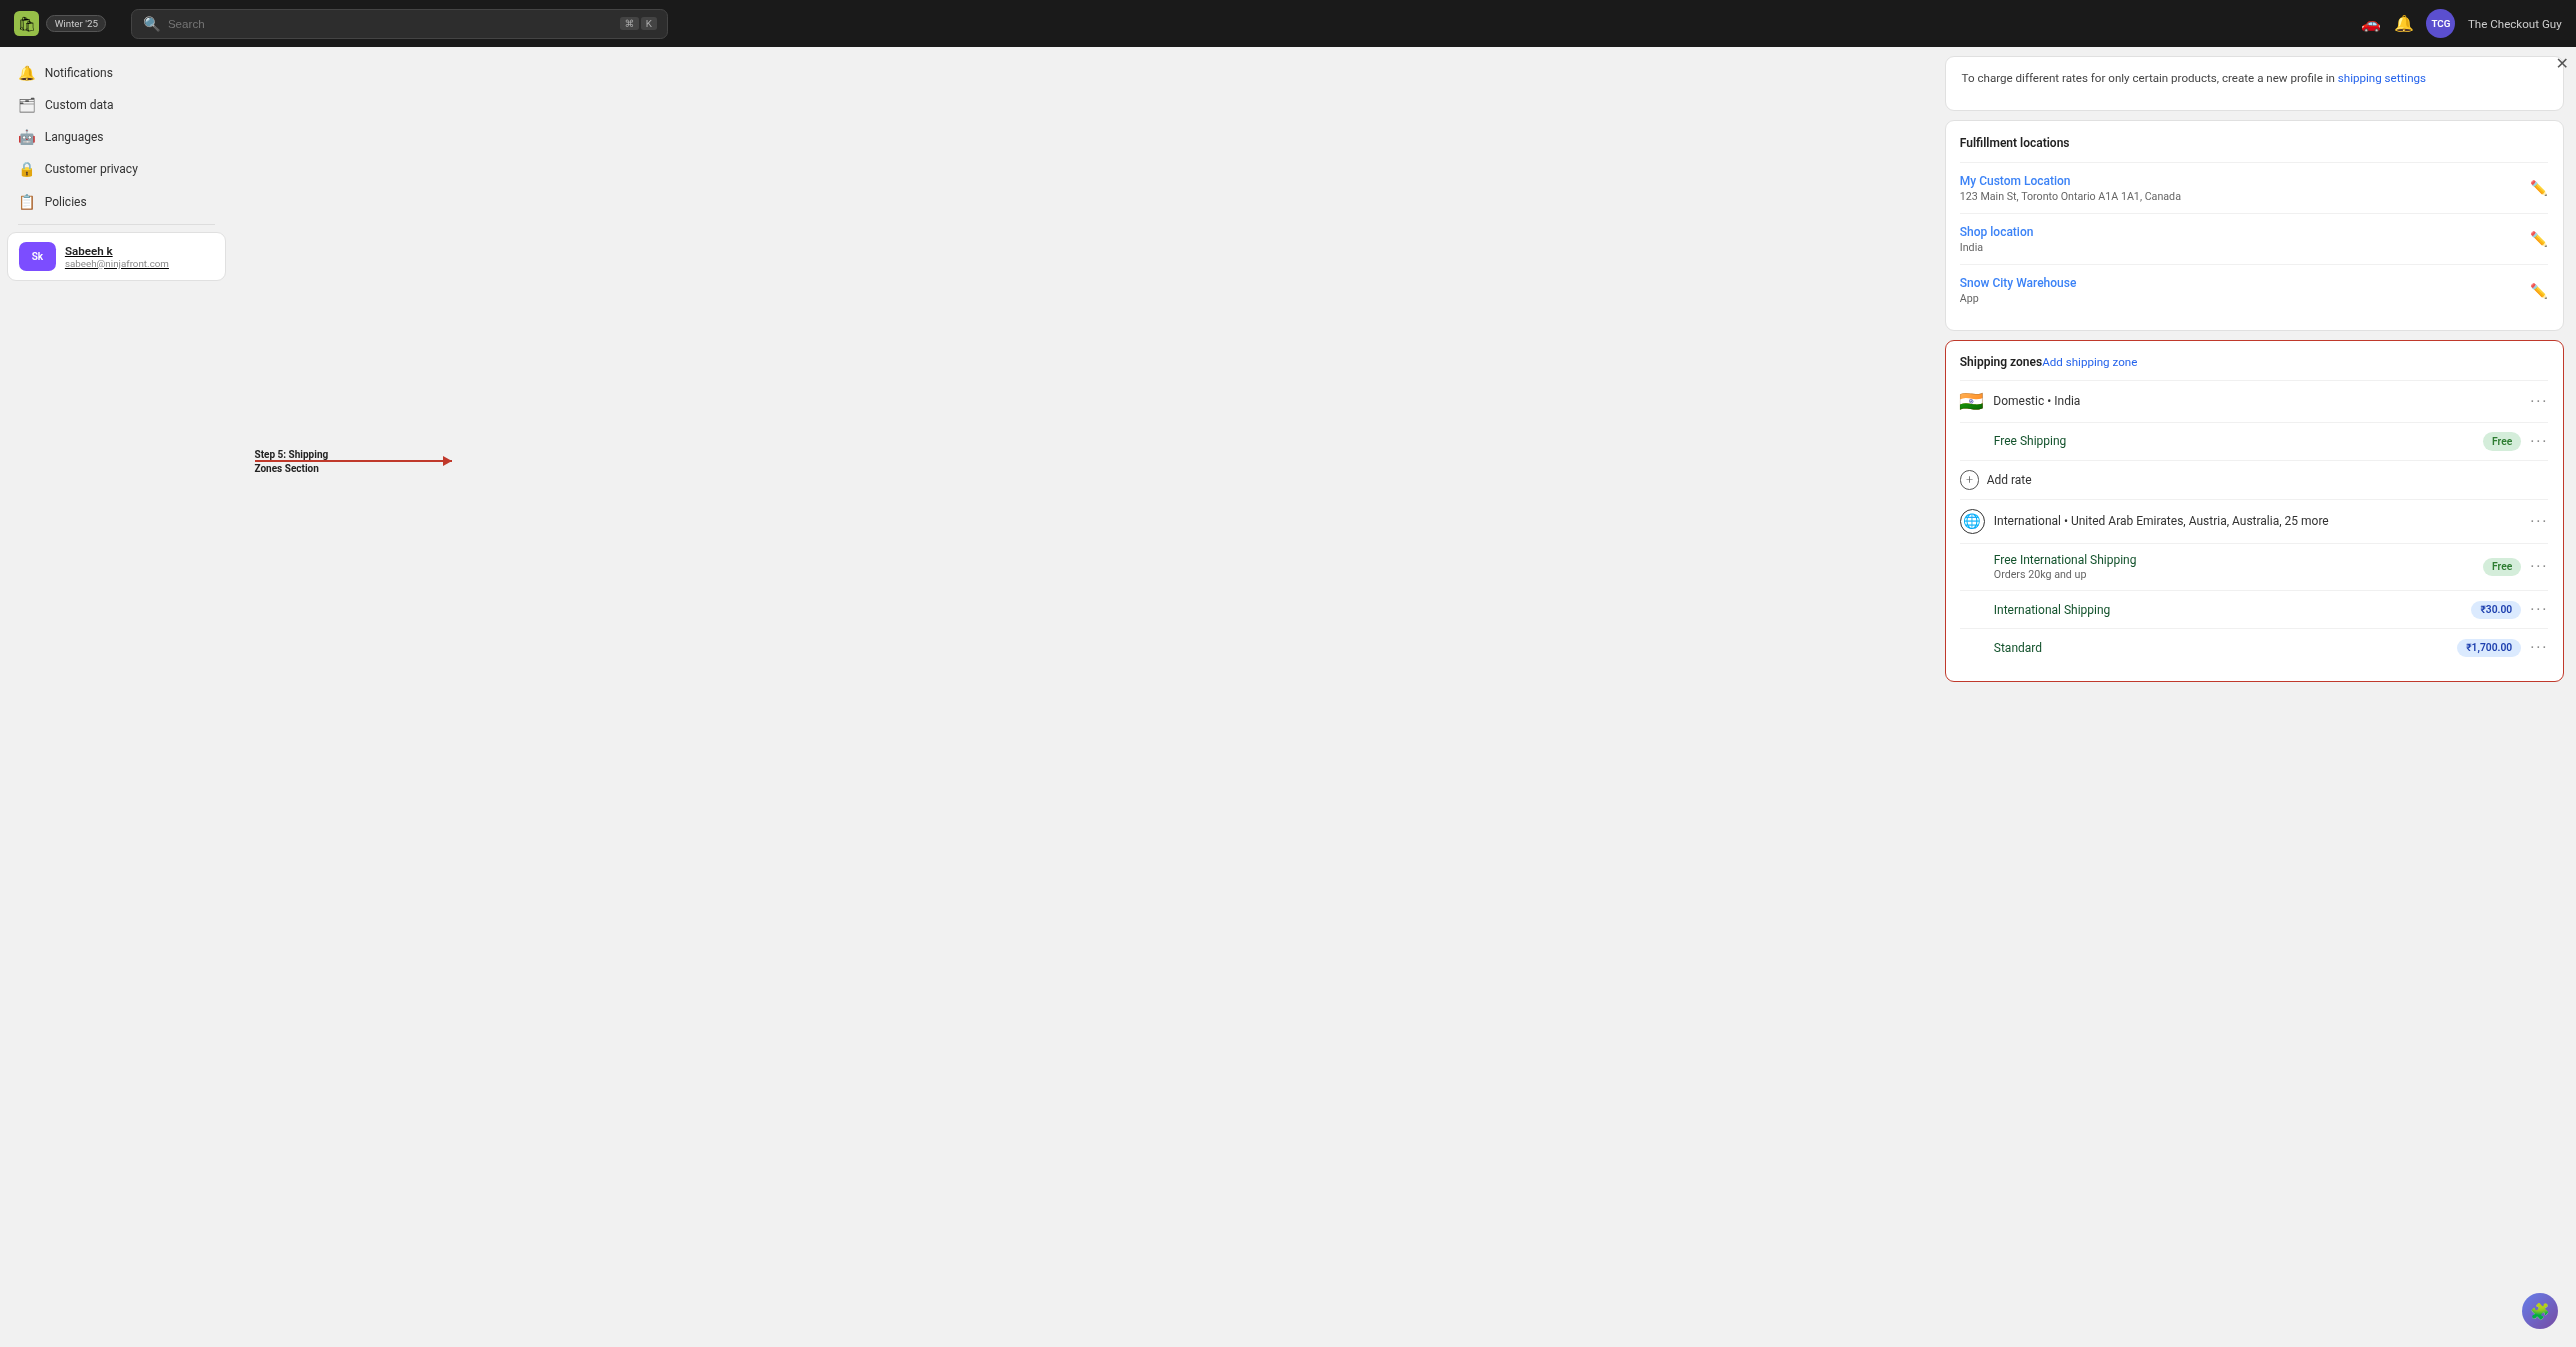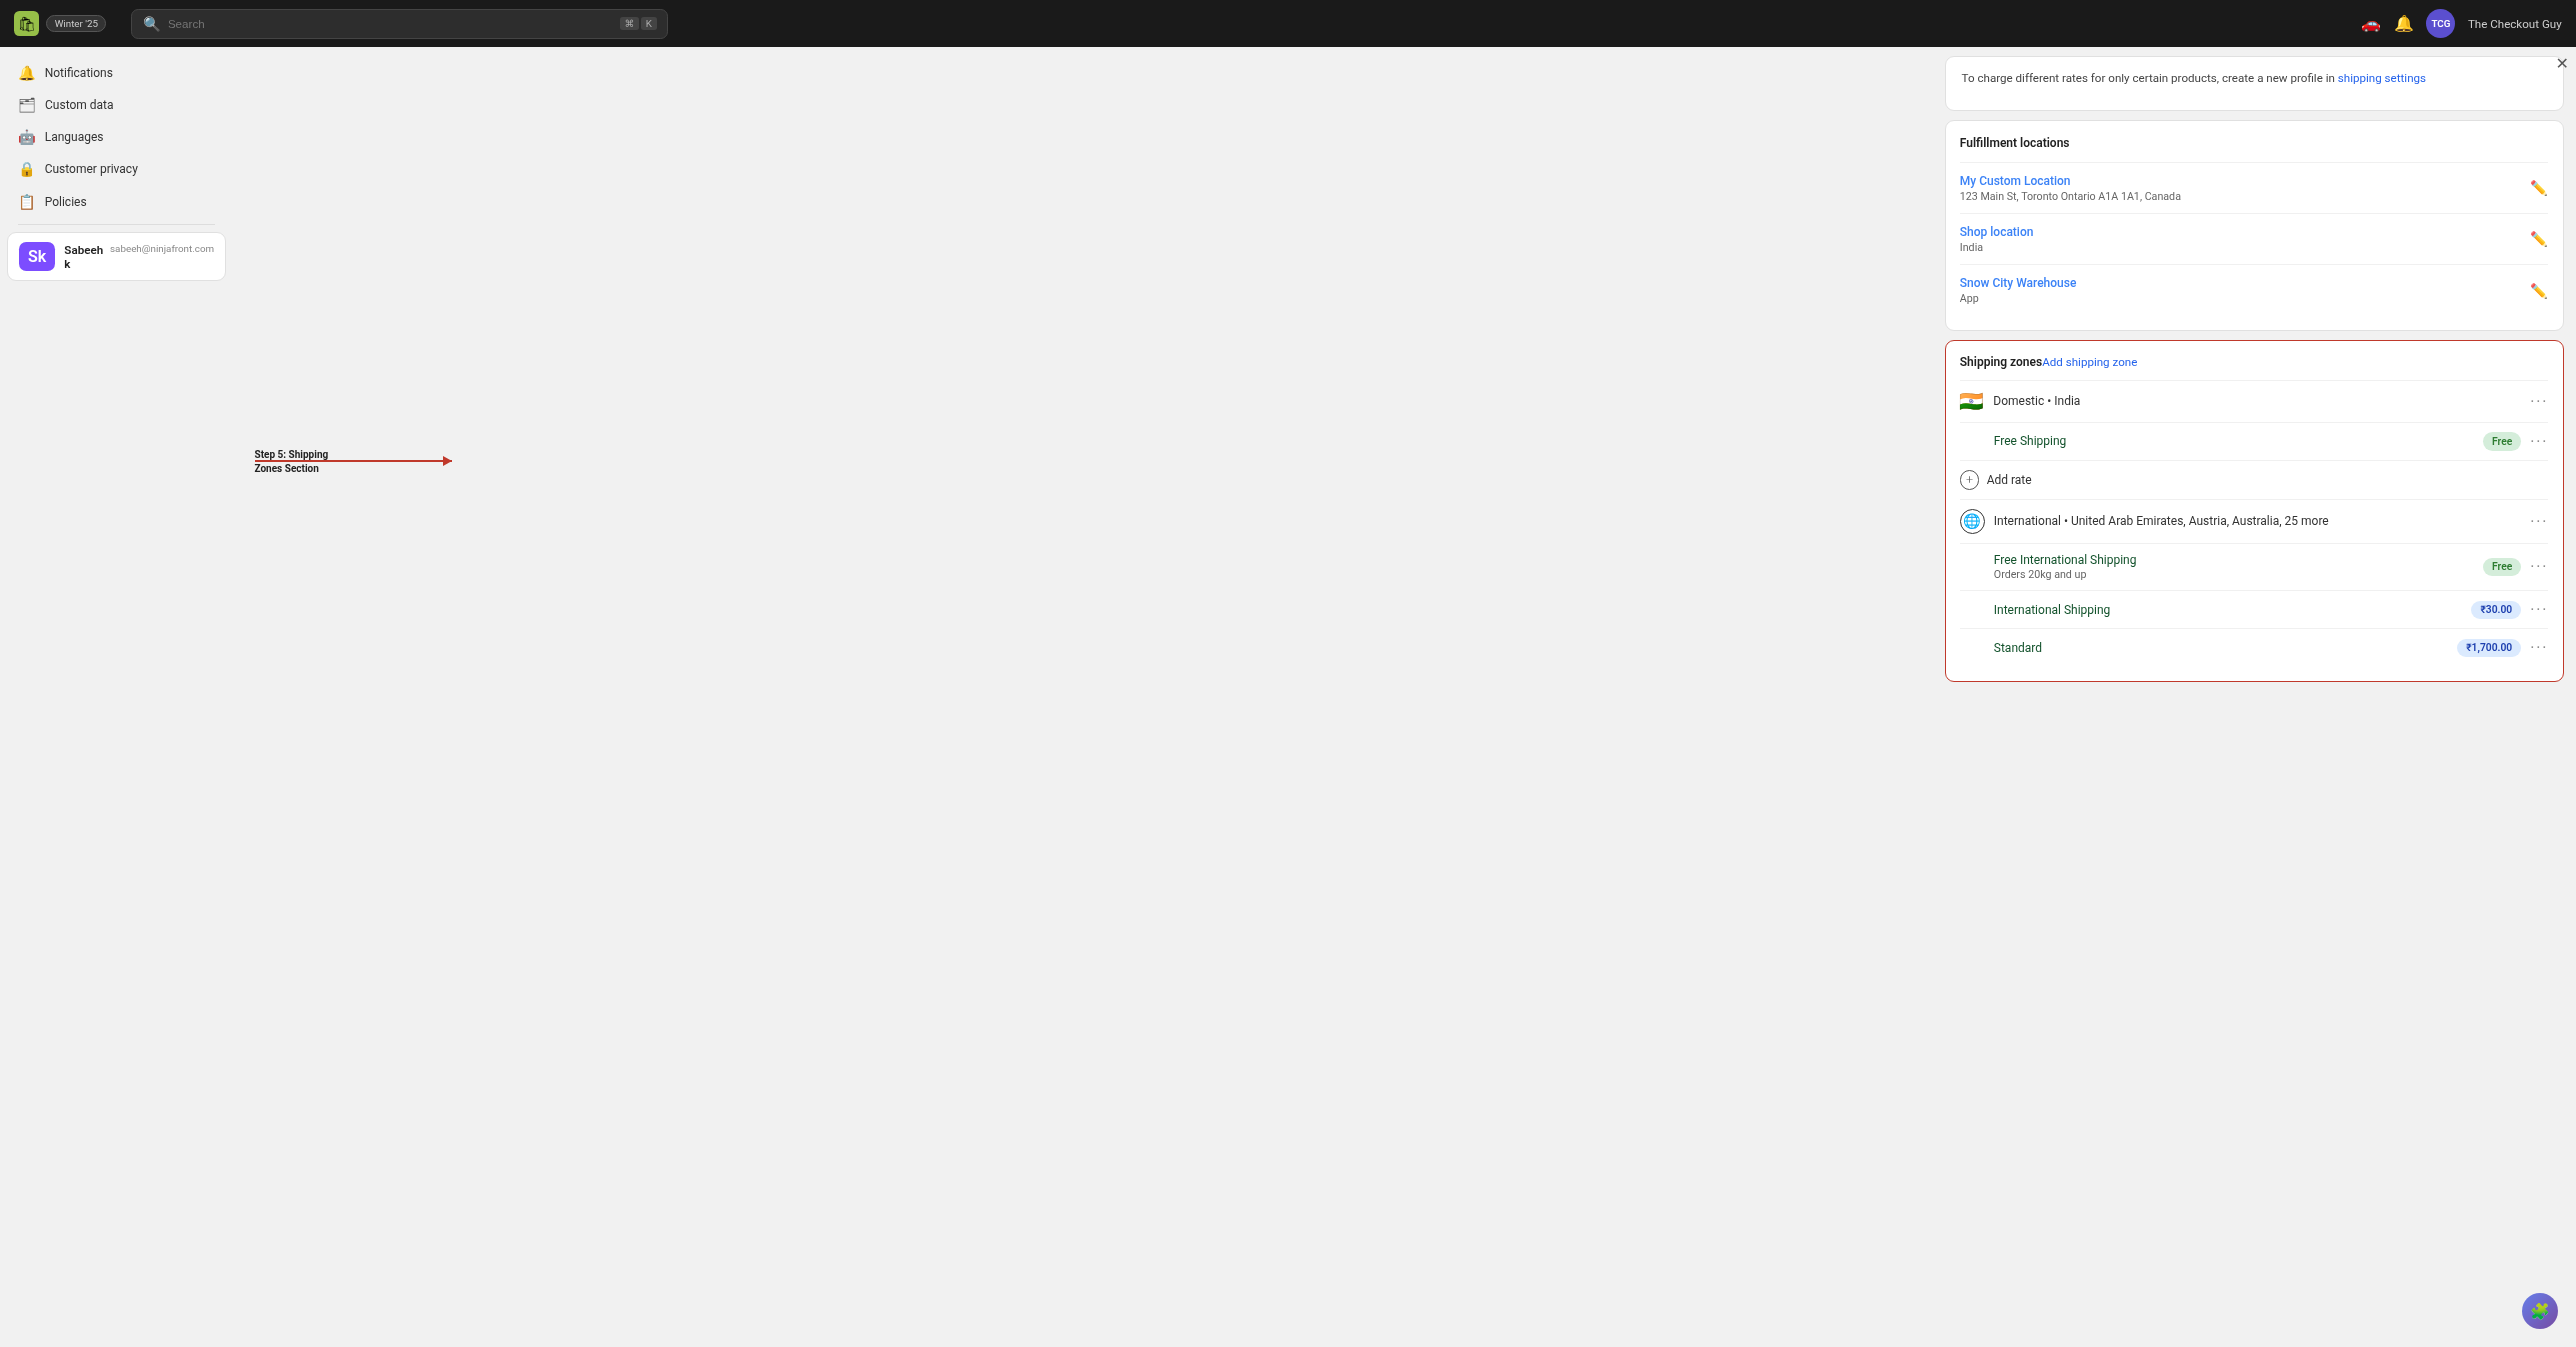--- a/index.html
+++ b/index.html
@@ -141,24 +141,24 @@
       border: 0.9px solid #e0e0e0;
       margin-top: 7.2px;
       cursor: pointer;
     }
     .user-card-avatar {
       width: 37px; height: 29px;
       background: #7c4dff;
       border-radius: 7.2px;
       display: flex; align-items: center; justify-content: center;
       color: white;
-      font-size: 16px;
+      font-size: 10px;
       font-weight: 600;
     }
-    .user-card-info { display: flex; flex-direction: row; }
+    .user-card-info { display: flex; flex-direction: column; text-decoration: underline; }
     .user-card-name { font-size: 11.6px; font-weight: 600; color: #222; }
     .user-card-email { font-size: 9.8px; color: #888; }
 
     
     .annotation-area {
       flex: 1;
       position: relative;
       display: flex;
       align-items: flex-start;
       justify-content: flex-start;

